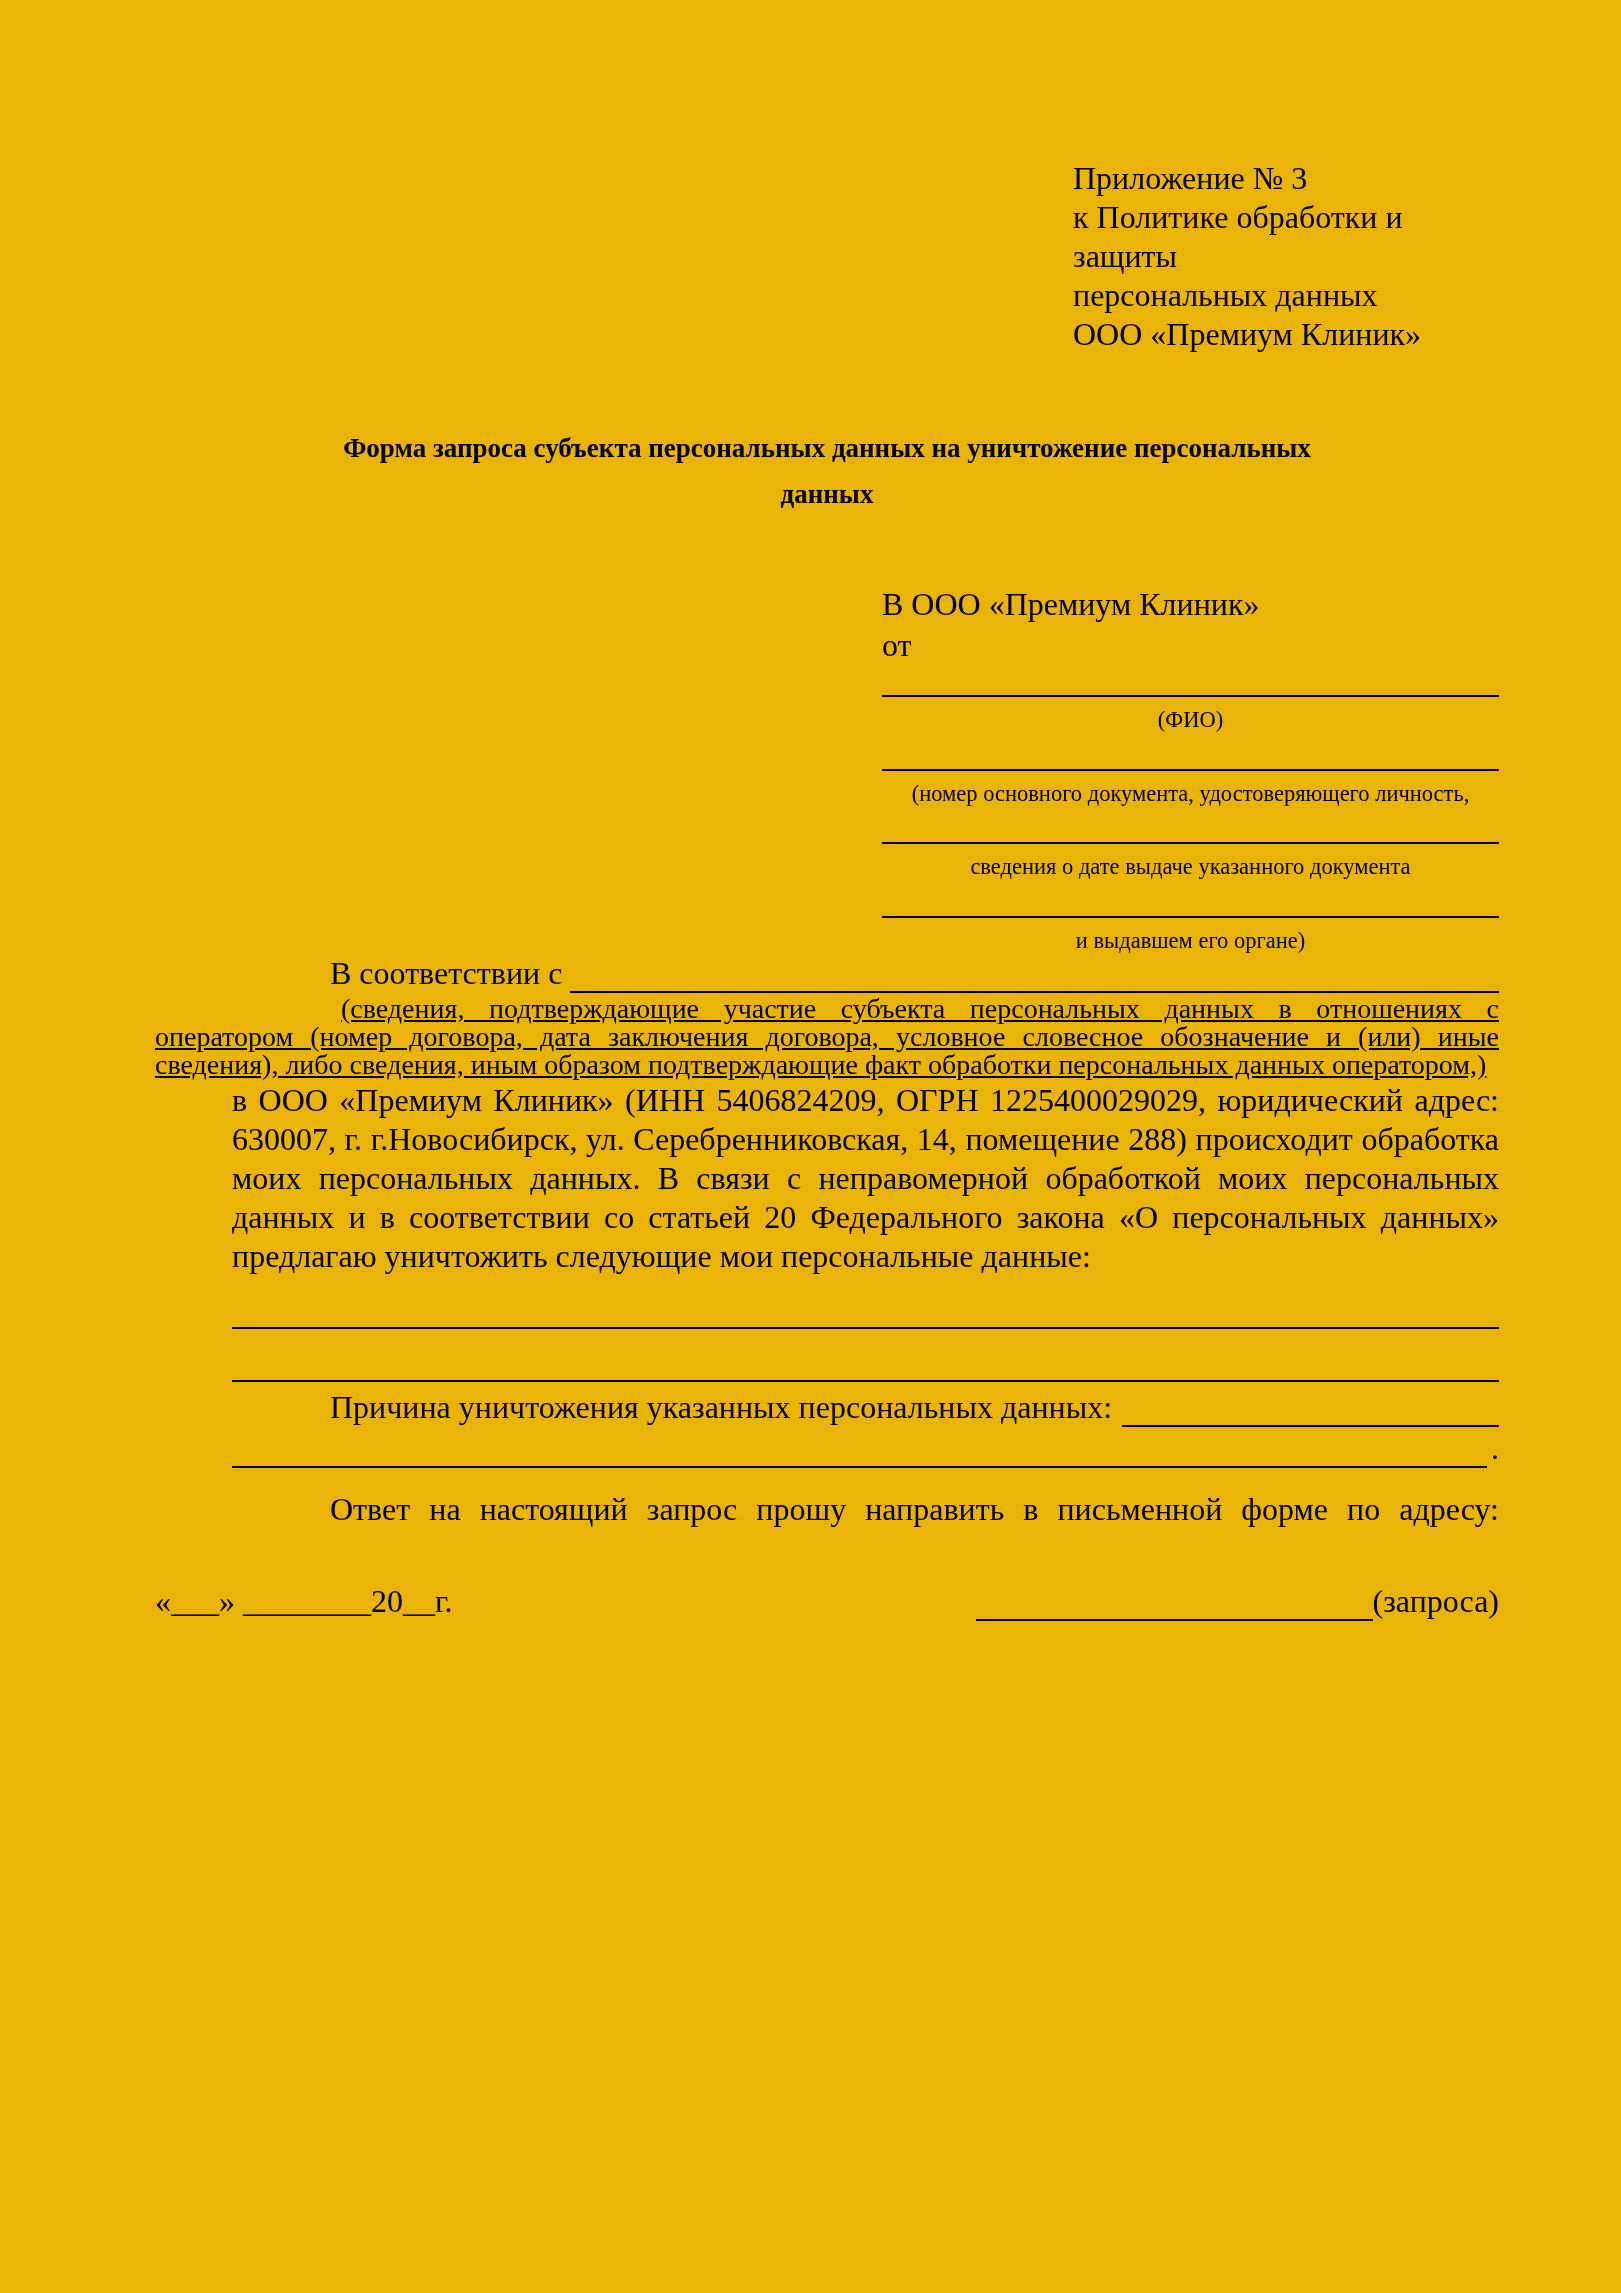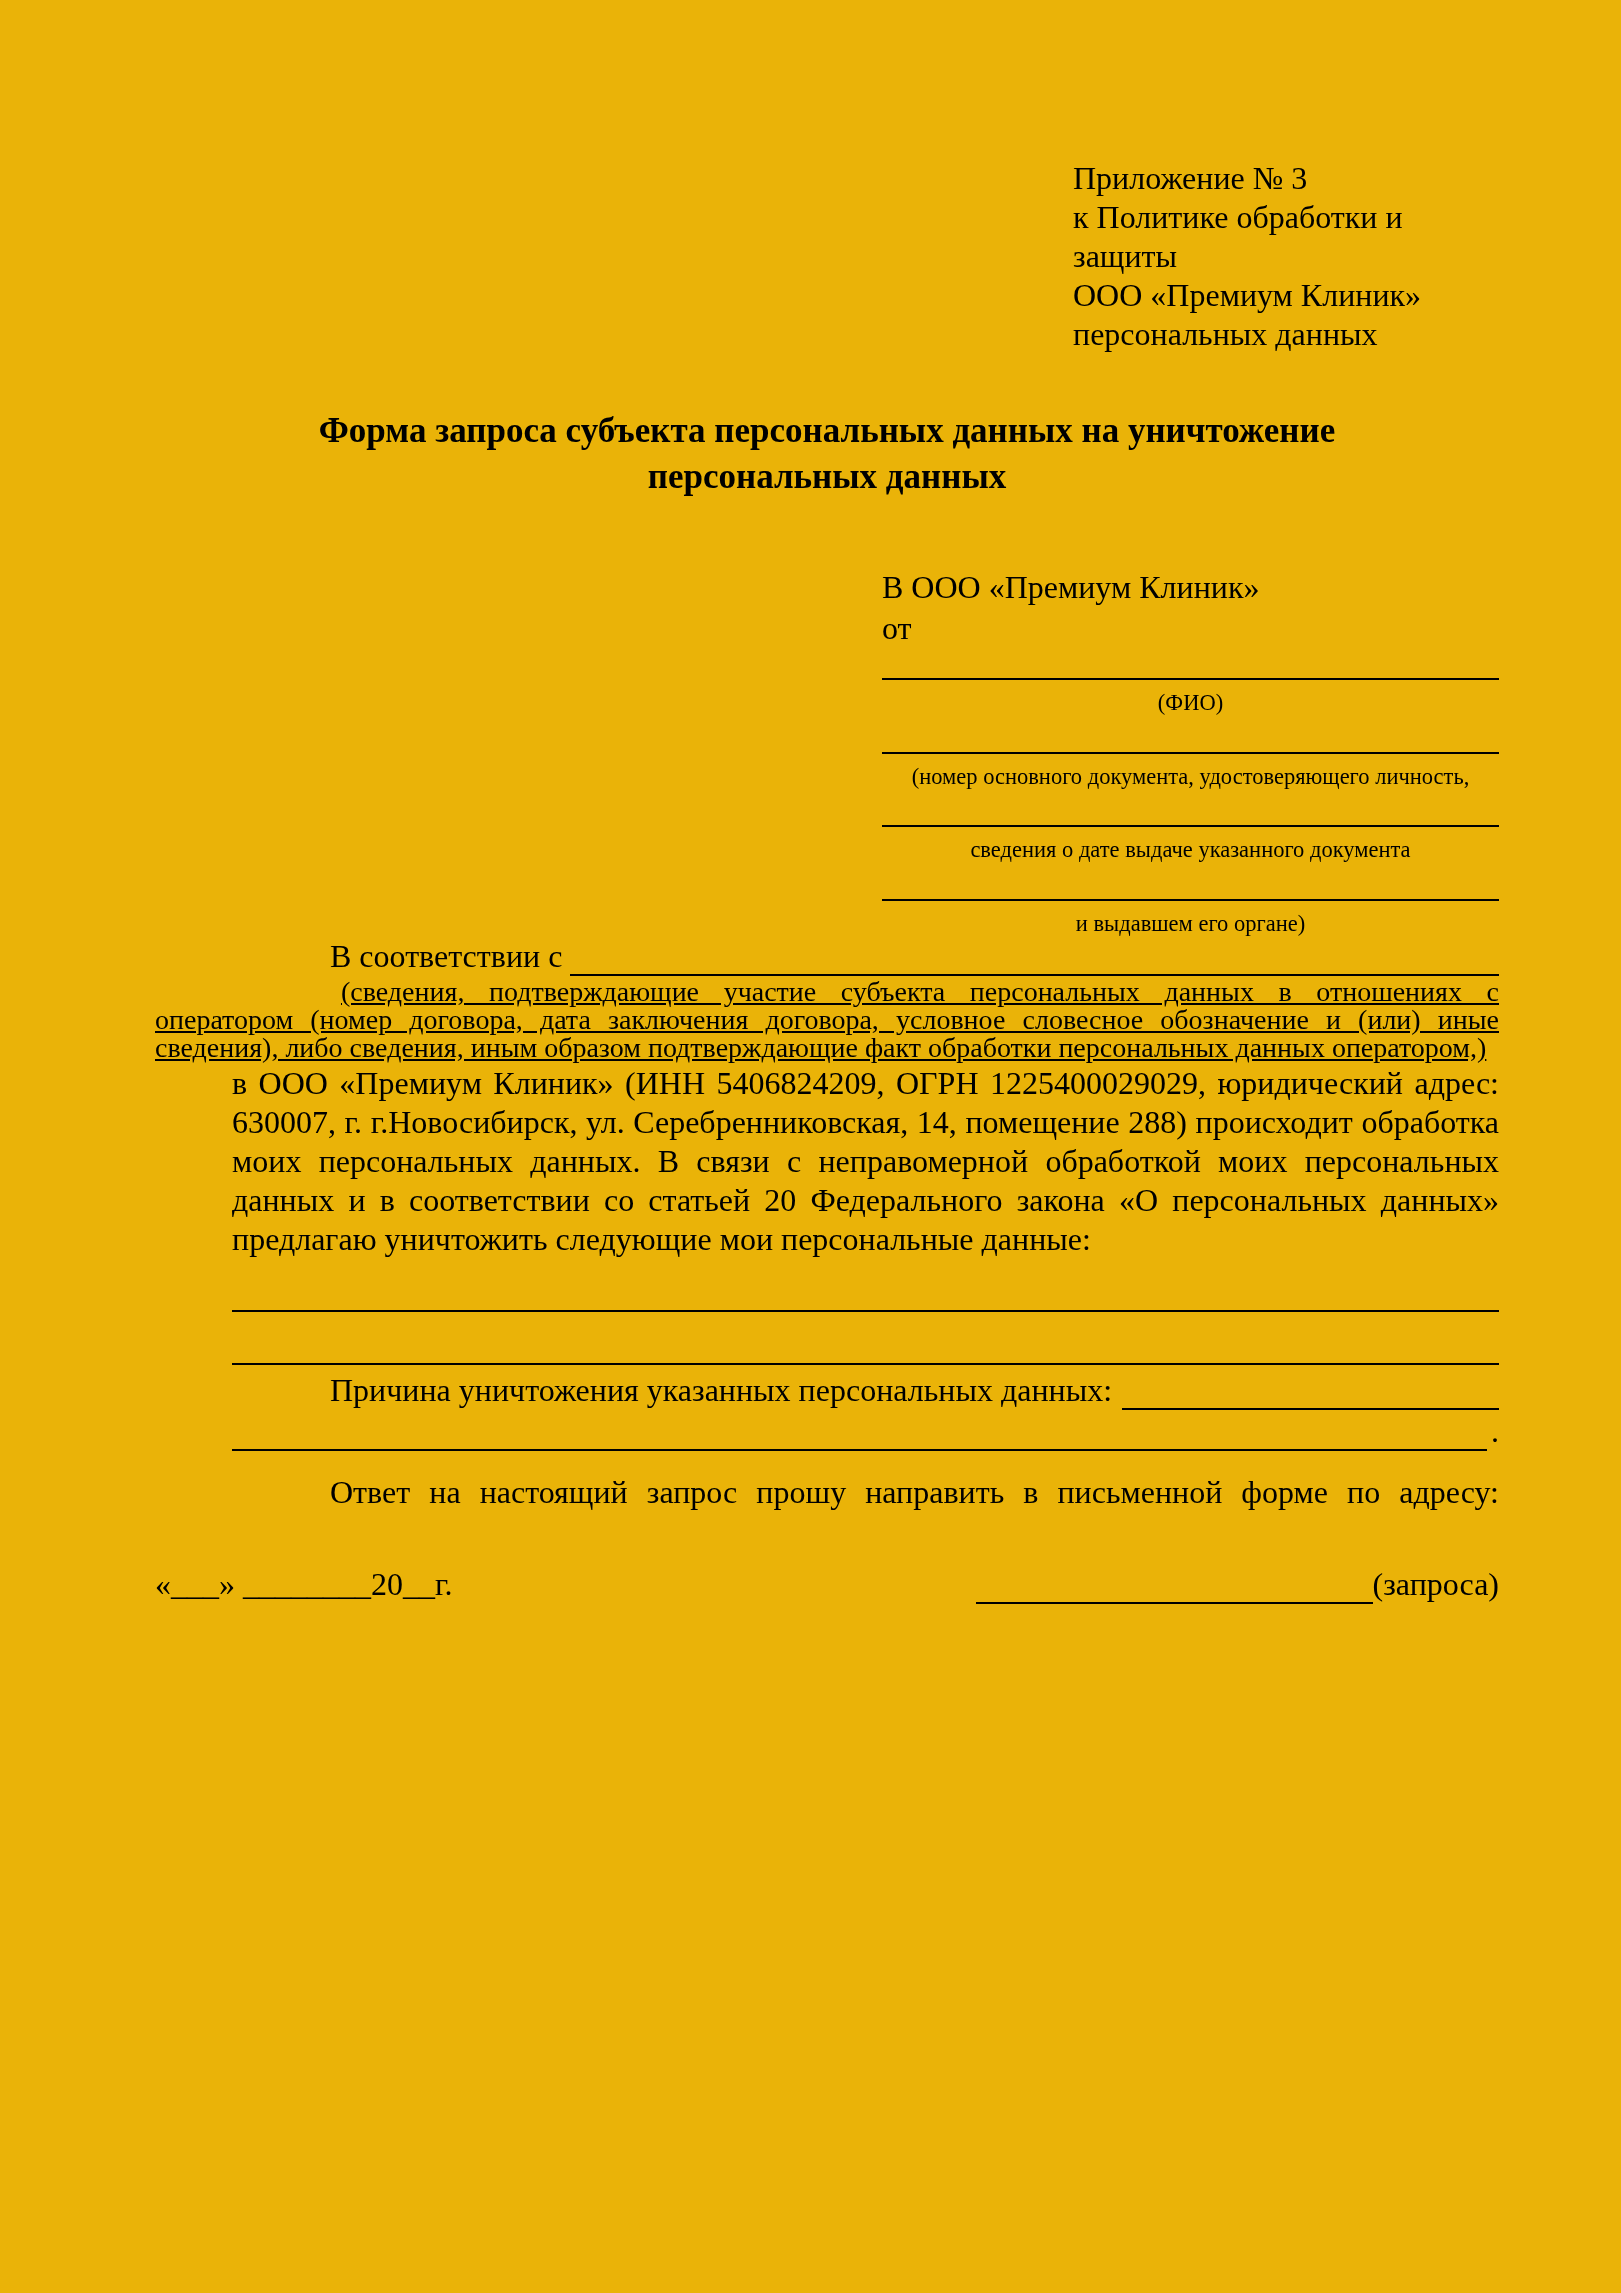--- a/index.html
+++ b/index.html
@@ -15,25 +15,25 @@
     padding: 159px 122px 0 155px;
     overflow: hidden;
   }
   .doc-header {
     margin-left: 918px;
     font-size: 32px;
     line-height: 39px;
     text-align: left;
   }
   .doc-title {
-    margin: 54px auto 0 auto;
+    margin: 71px auto 0 auto;
     max-width: 1039px;
     text-align: center;
     font-weight: bold;
-    font-size: 35px;
+    font-size: 27px;
     line-height: 46px;
   }
   .addressee {
     margin-top: 67px;
     margin-left: 727px;
     width: 617px;
     font-size: 32px;
     line-height: 41px;
   }
   .addr-line {
@@ -113,22 +113,22 @@
   .signature-caption { white-space: nowrap; }
 </style>
 </head>
 <body>
 
 <div class="page">
 
   <div class="doc-header">
     <div>Приложение № 3</div>
     <div>к Политике обработки и защиты</div>
+    <div>персональных данных</div>
     <div>ООО «Премиум Клиник»</div>
-    <div>персональных данных</div>
   </div>
 
   <div class="doc-title">Форма запроса субъекта персональных данных на уничтожение персональных данных</div>
 
   <div class="addressee">
     <div>В ООО «Премиум Клиник»</div>
     <div>от</div>
     <div class="addr-line first"></div>
     <div class="addr-caption">(ФИО)</div>
     <div class="addr-line"></div>

